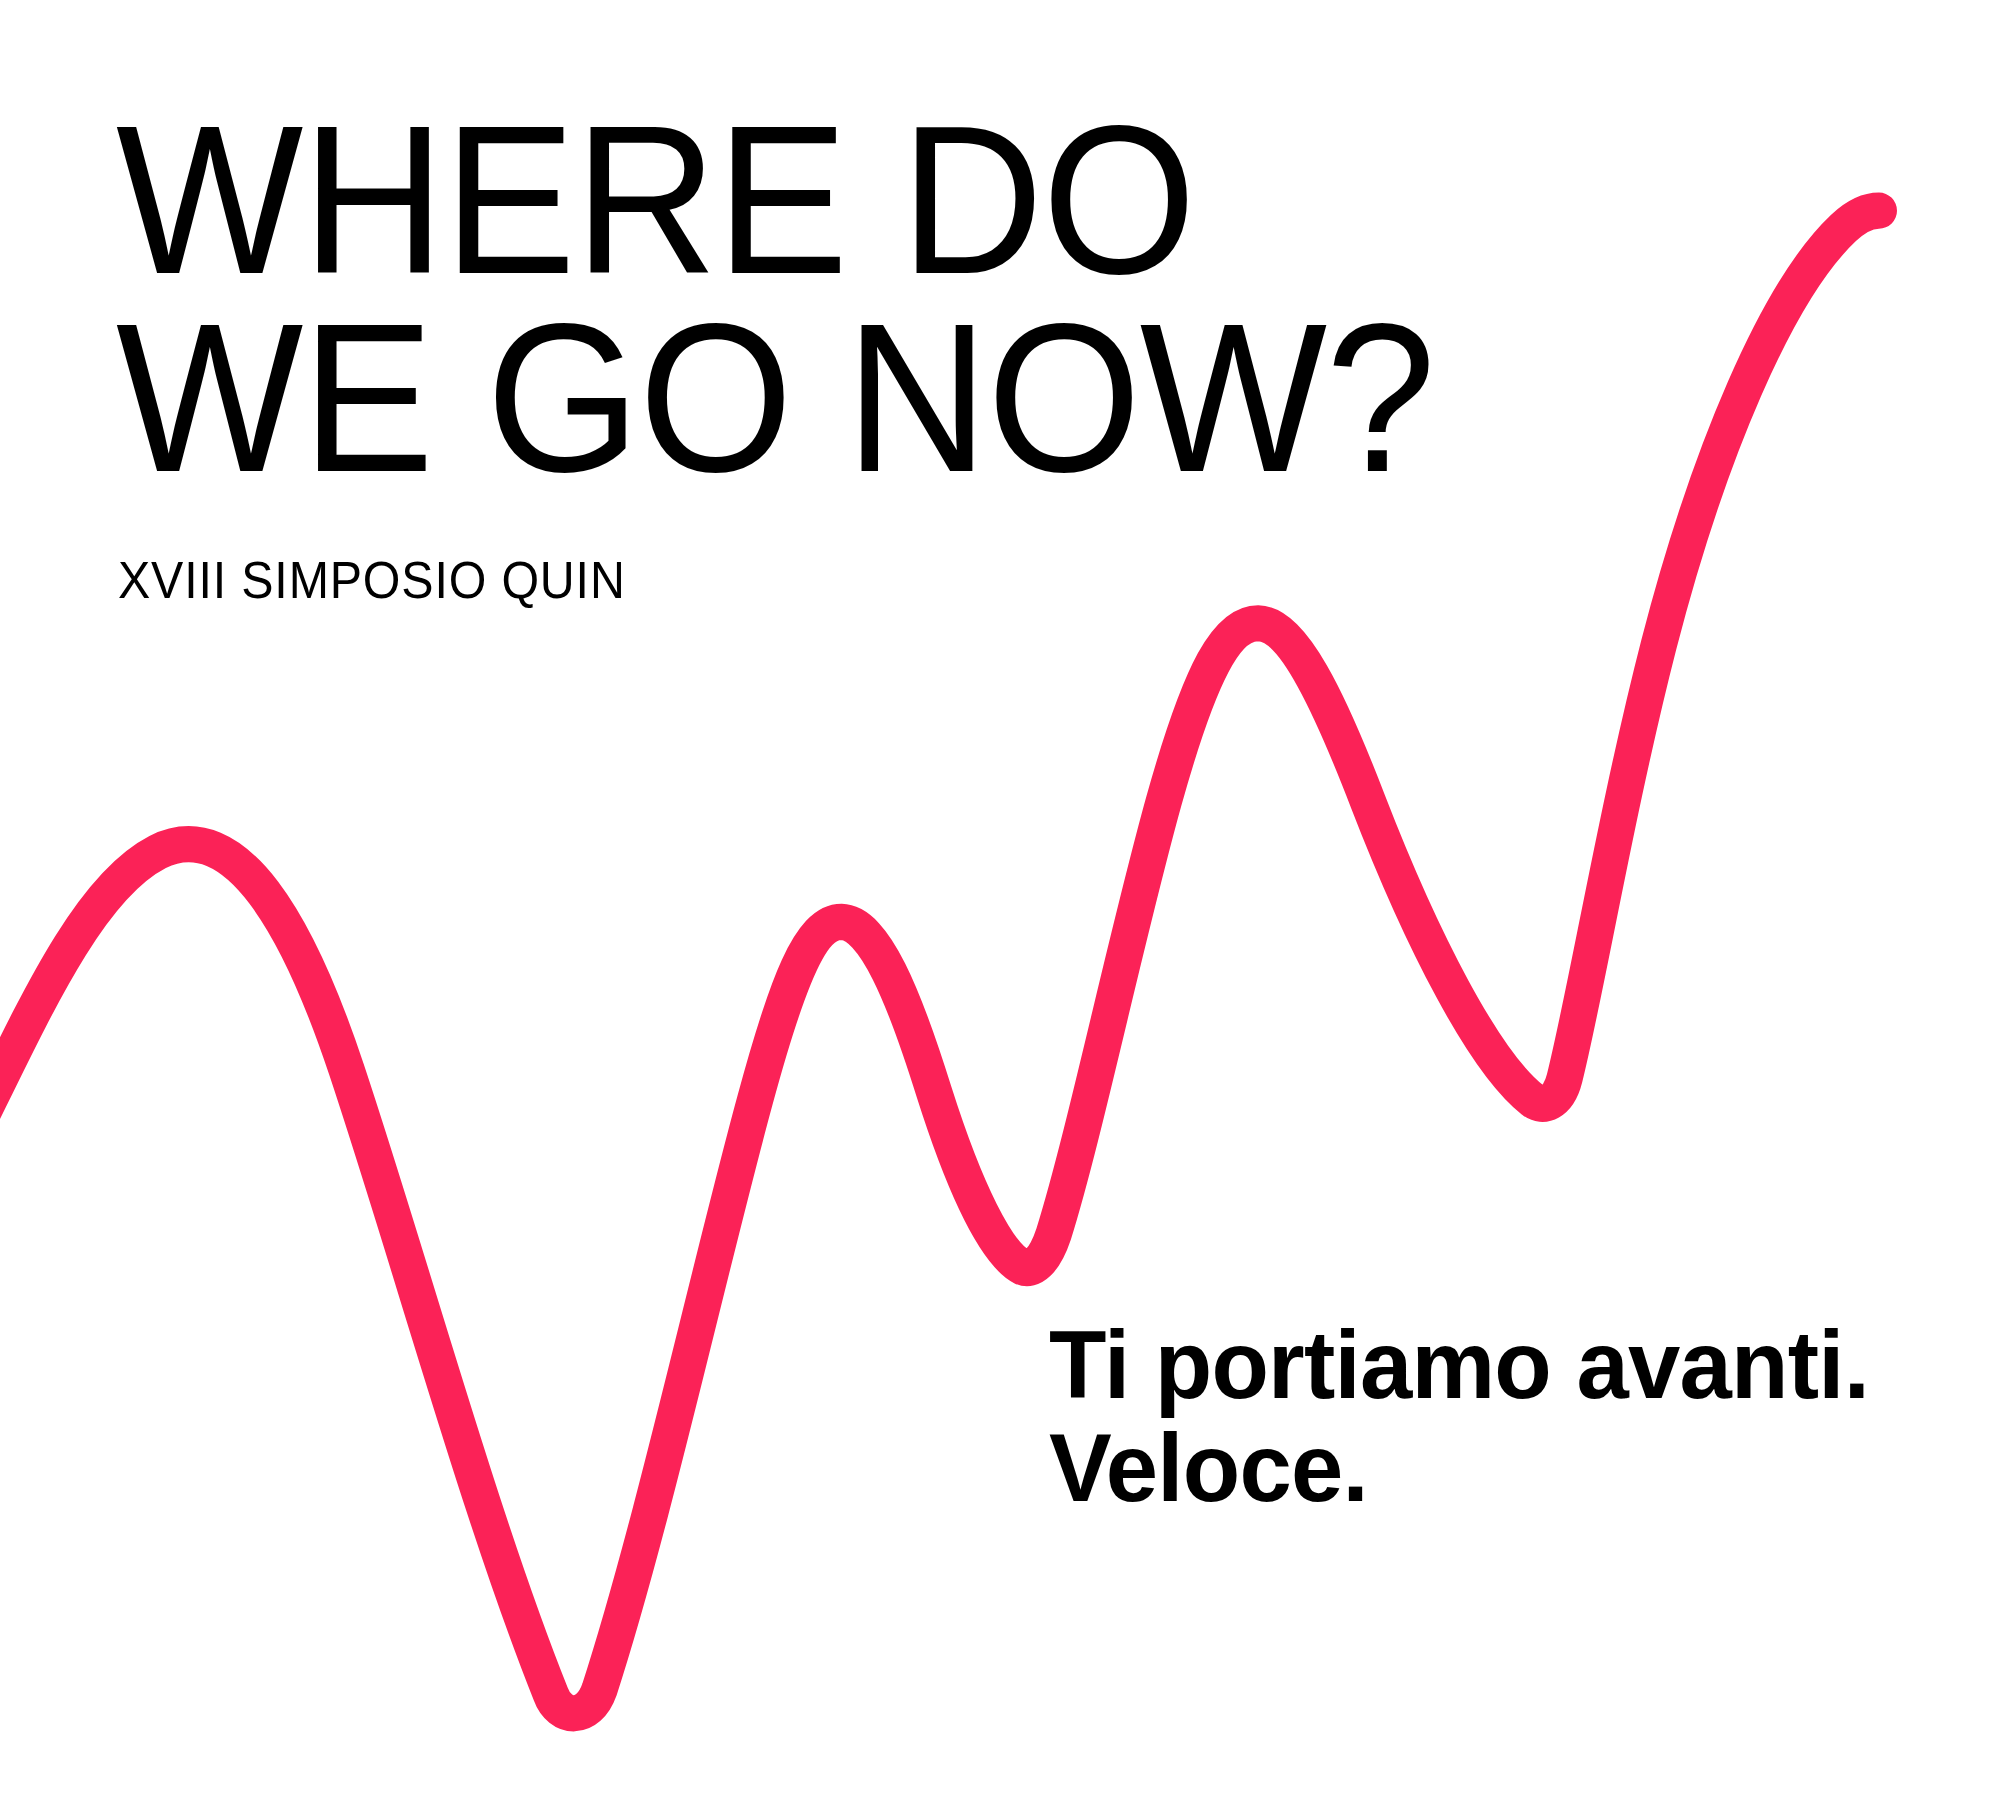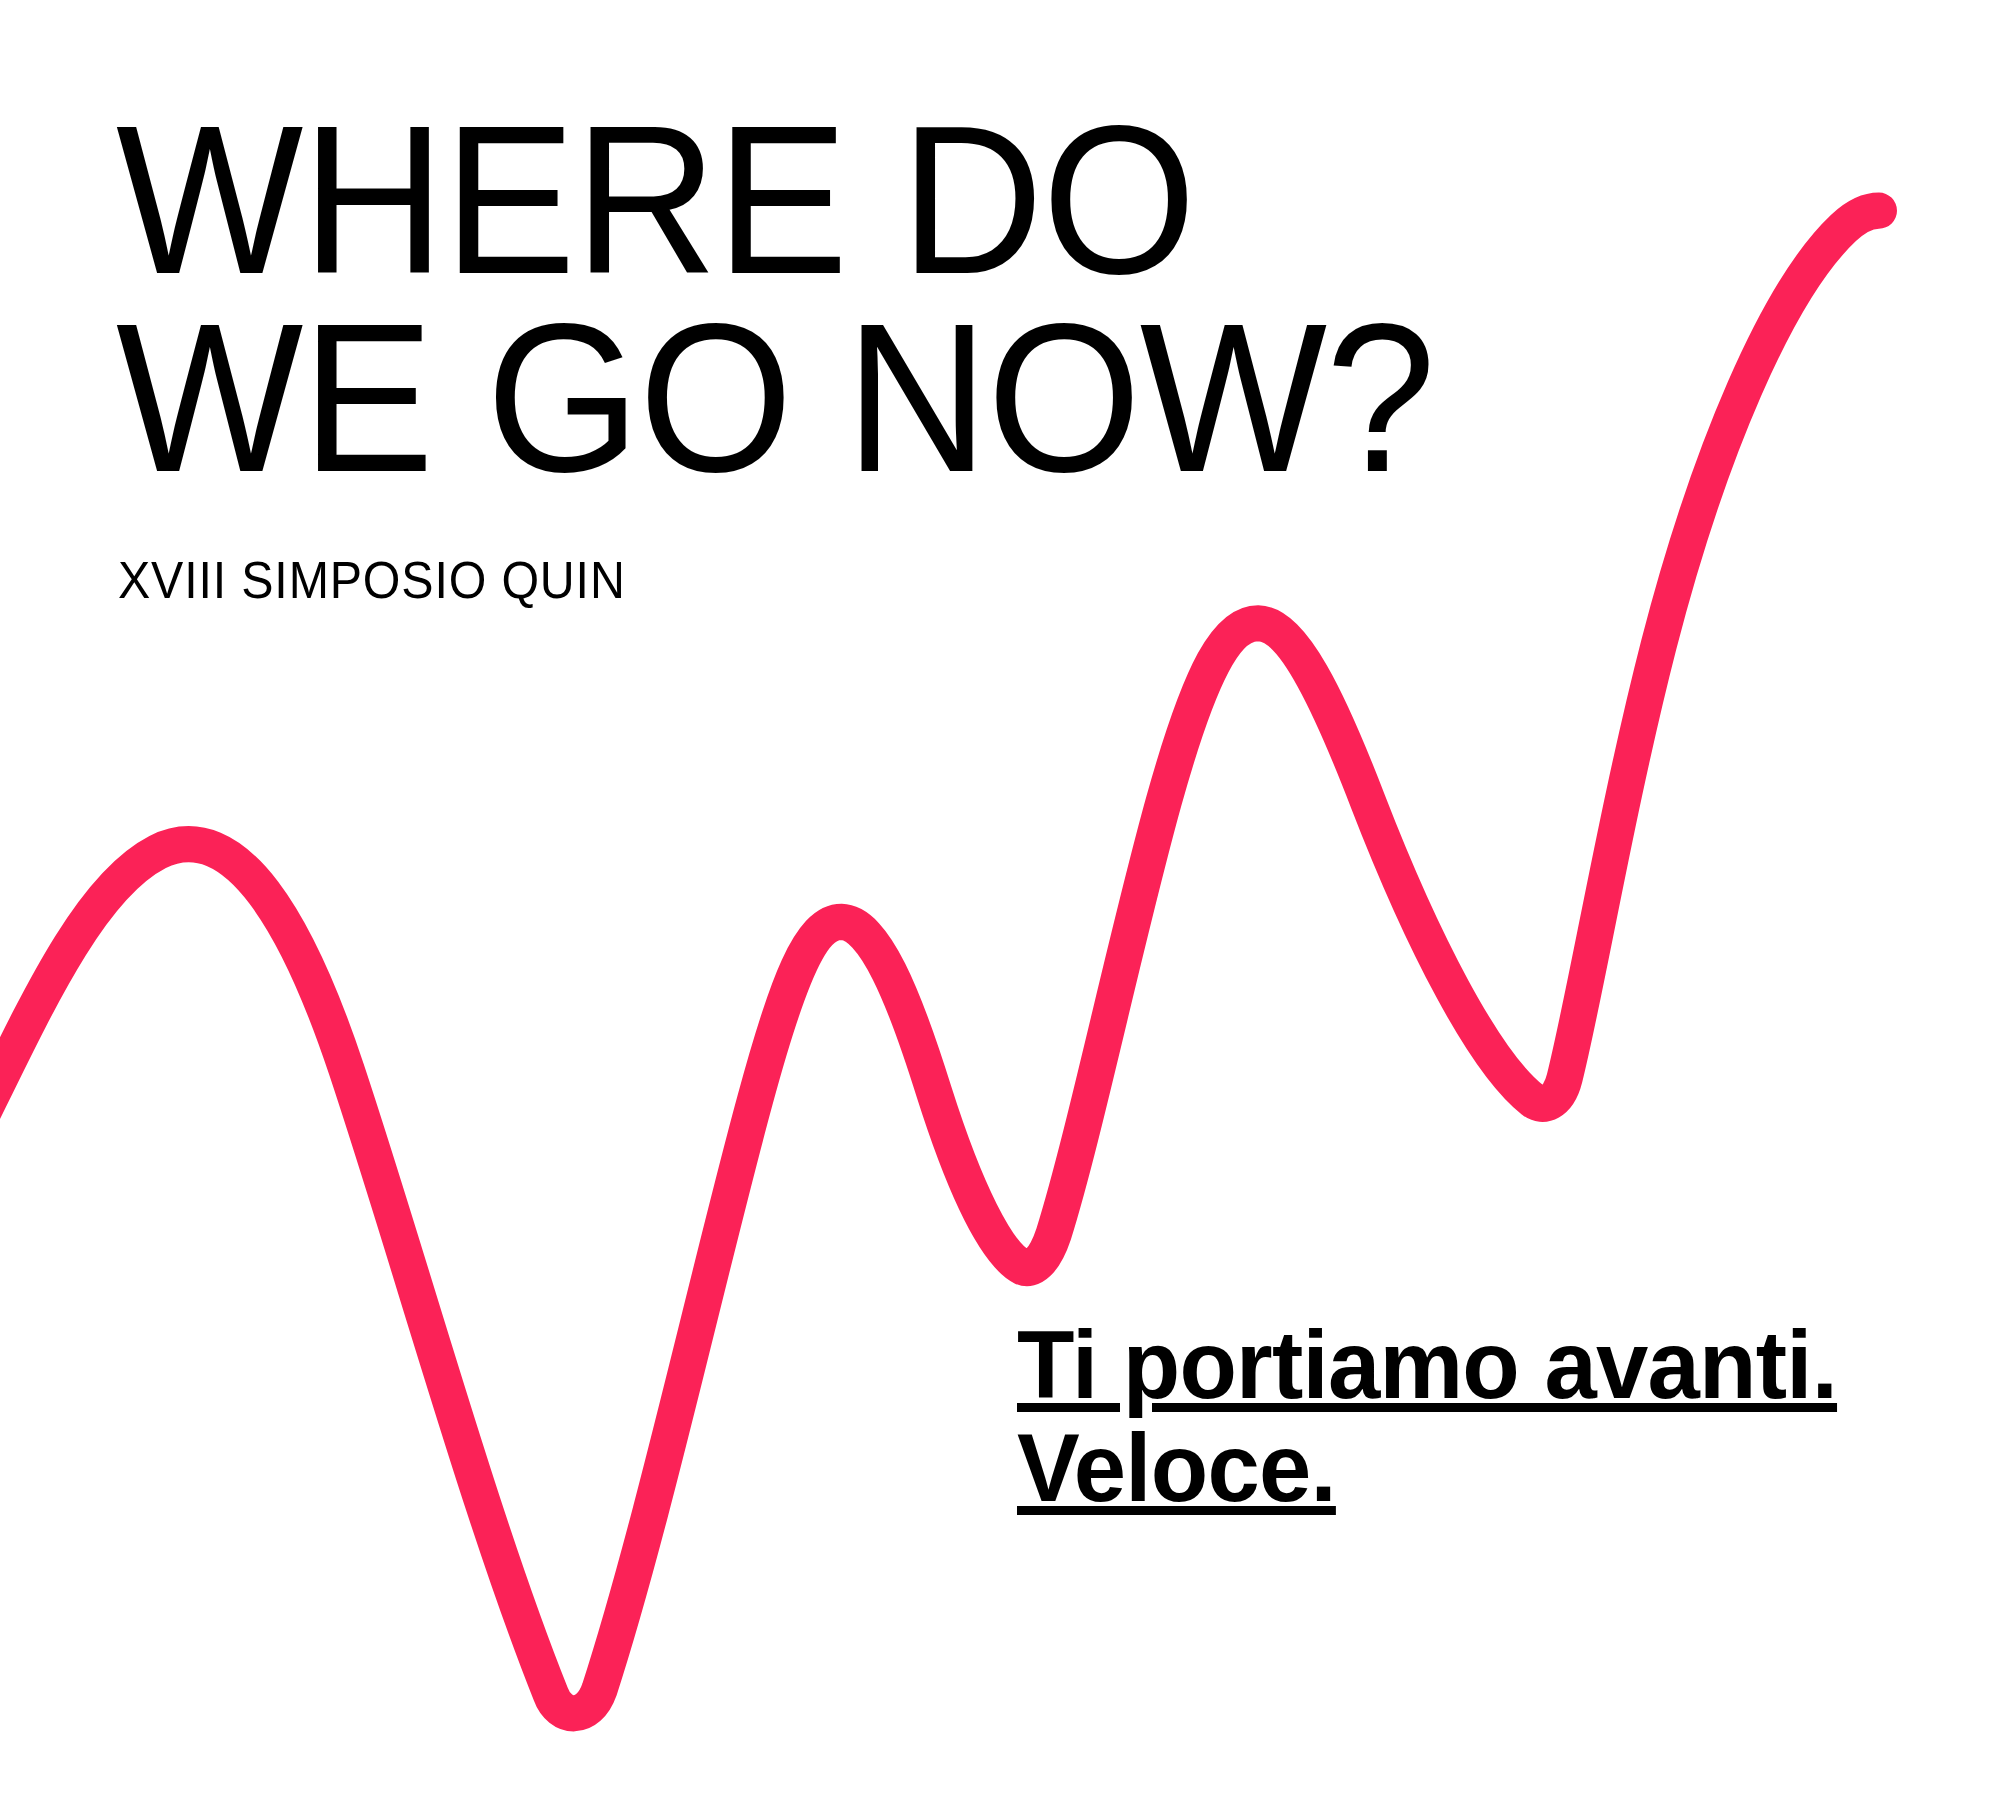--- a/index.html
+++ b/index.html
@@ -56,24 +56,23 @@
     font-size: 52px;
     letter-spacing: 0.9px;
     color: #000000;
     white-space: nowrap;
     transform: scaleX(0.93);
     transform-origin: left center;
     z-index: 3;
   }
   #tagline-block {
     position: absolute;
-    left: 1017px;
+    left: 1049px;
     top: 1314px;
     z-index: 3;
-    text-decoration: underline;
   }
   .tagline-line {
     font-family: "Liberation Sans Narrow", "Liberation Sans", sans-serif;
     font-weight: 700;
     font-size: 97px;
     line-height: 1.06;
     letter-spacing: -0.8px;
     color: #000000;
     white-space: nowrap;
     transform: scaleX(0.97);

